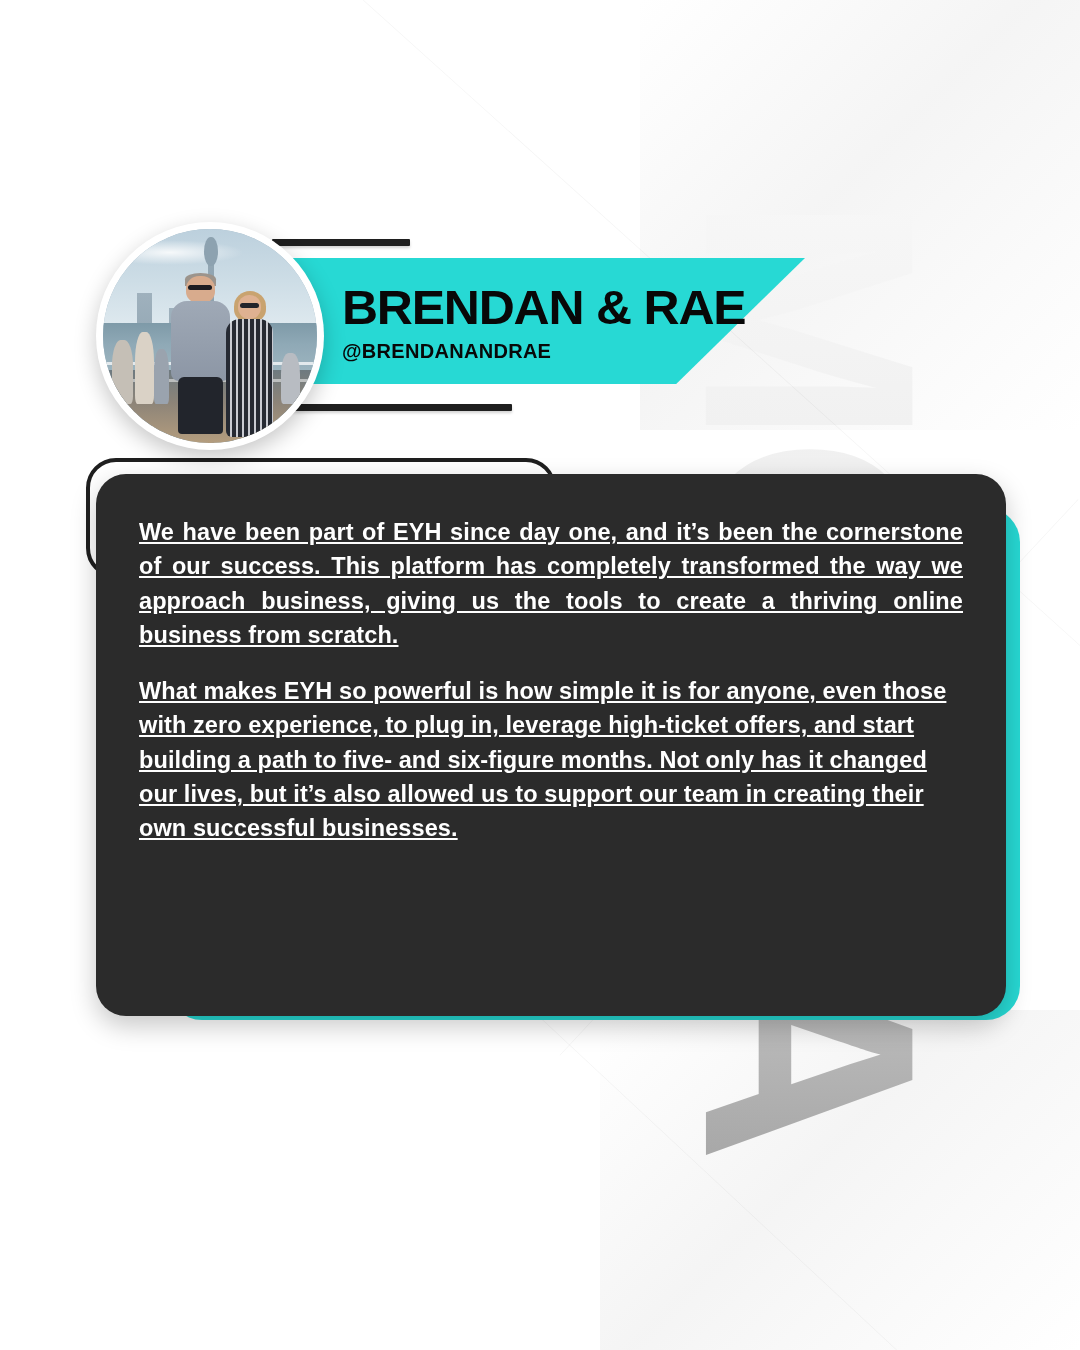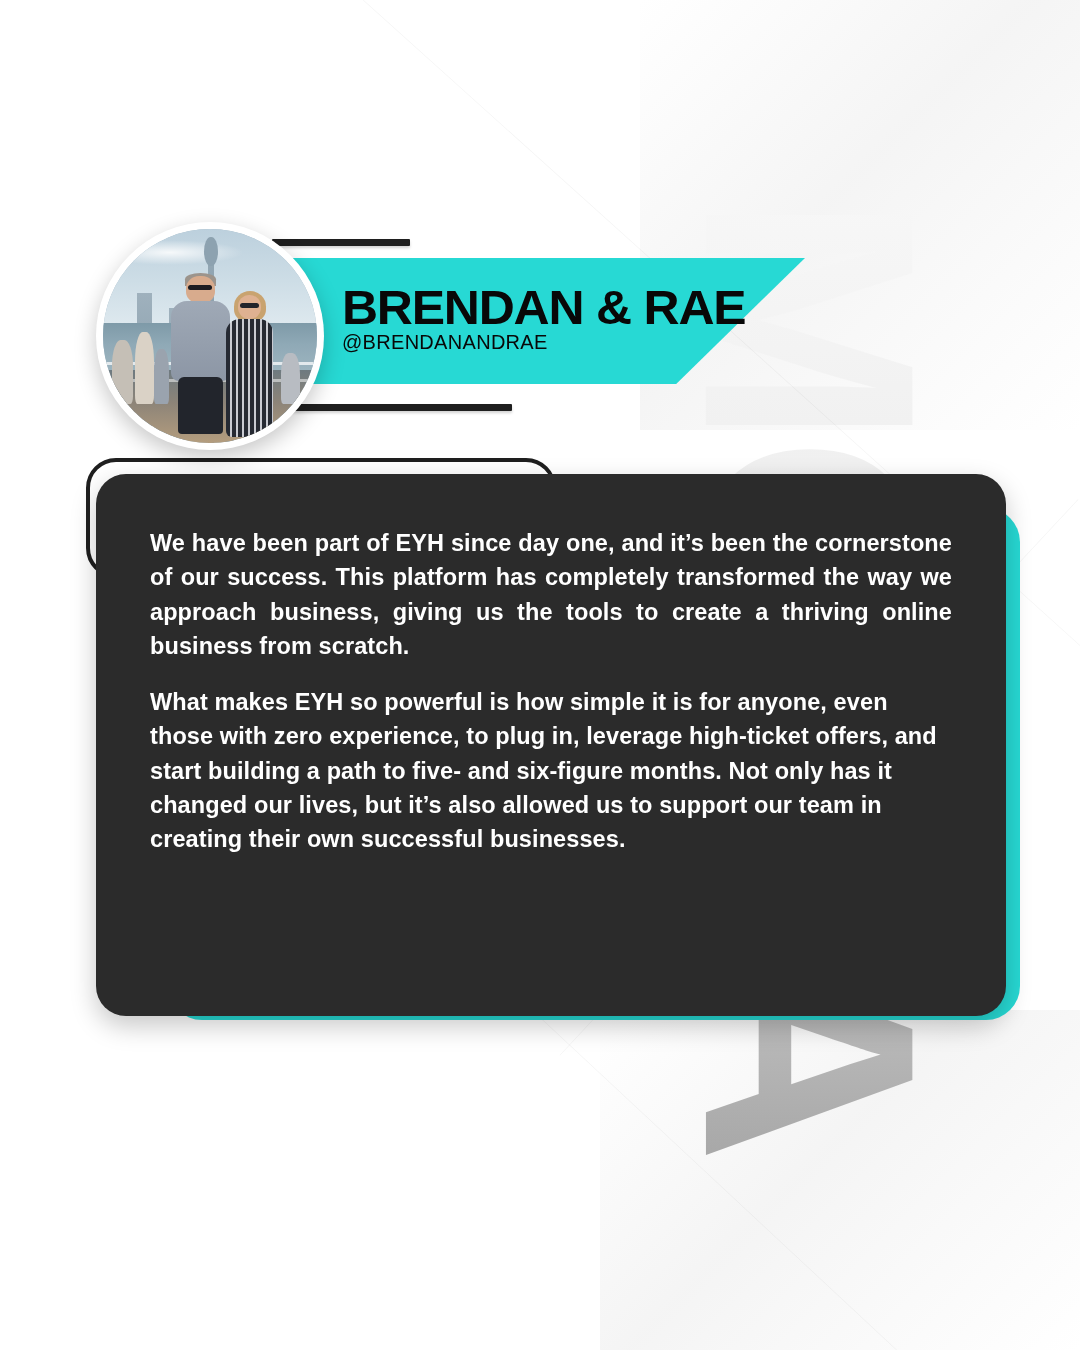--- a/index.html
+++ b/index.html
@@ -97,22 +97,23 @@
     font-size:49px;
     letter-spacing:-1.2px;
     color:#080808;
     line-height:1;
     white-space:nowrap;
     transform:scaleX(1.02);
     transform-origin:left center;
   }
 
   .handle {
-    font-family:"Liberation Sans", sans-serif;
-    font-weight:400;
+    margin-top:9px;
+    font-family:"Liberation Sans", sans-serif;
+    font-weight:700;
     font-size:20px;
     letter-spacing:0.3px;
     color:#080808;
     line-height:1;
     white-space:nowrap;
   }
 
   
   .avatar-wrap {
     position:absolute;
@@ -259,21 +260,21 @@
 
   .quote-body {
     font-family:"Liberation Sans", sans-serif;
     font-weight:700;
     font-size:23.5px;
     line-height:1.46;
     color:#ffffff;
     text-align:justify;
     letter-spacing:0.1px;
   }
-  .quote-body p { margin:16px; }
+  .quote-body p { margin:5px;text-decoration:underline; }
   .quote-body p + p { margin-top:22px; }
   .quote-body p:last-child { text-align:left; }
 </style>
 </head>
 <body>
 
 <div id="stage">
 
   <div class="wm-layer">
     <div class="sheen s1"></div>

